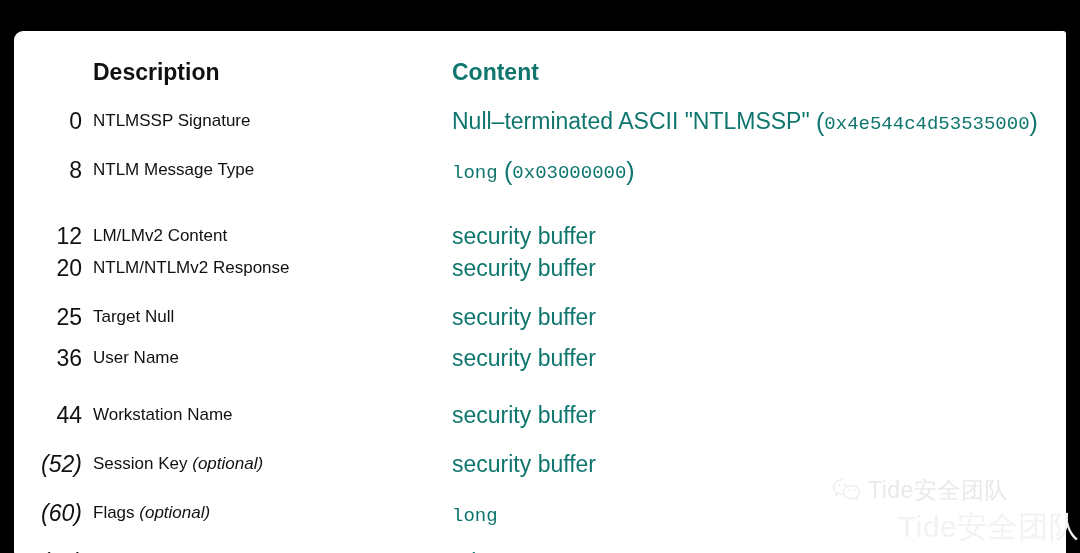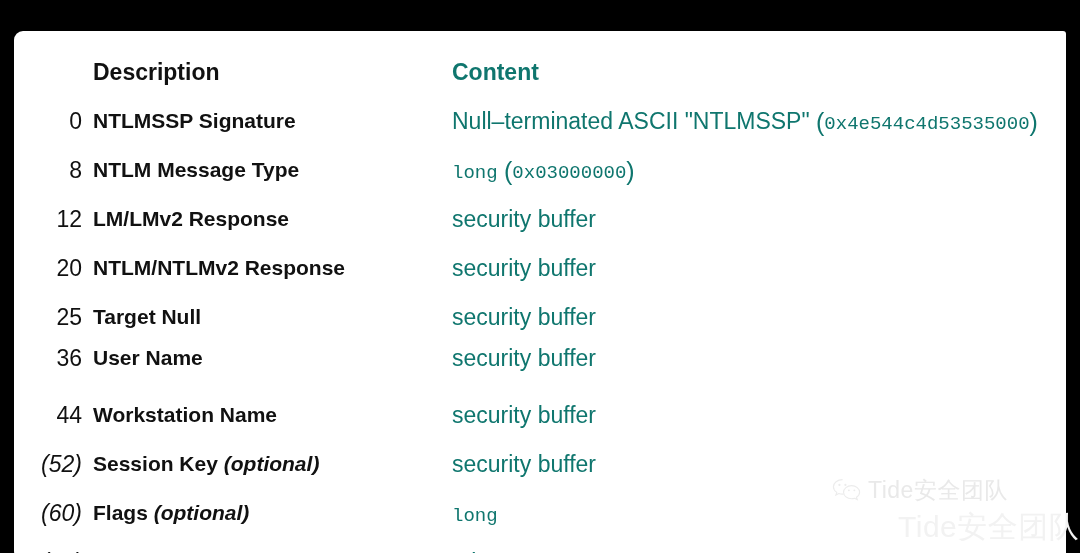--- a/index.html
+++ b/index.html
@@ -59,25 +59,24 @@
     color: #111111;
     white-space: nowrap;
   }
   .col-offset.optional {
     font-style: italic;
   }
   .col-desc {
     position: absolute;
     left: 79px;
     top: 0;
-    font-size: 21px;
+    font-size: 17px;
     line-height: 30px;
     color: #111111;
     white-space: nowrap;
-    font-weight: bold;
   }
   .col-content {
     position: absolute;
     left: 438px;
     top: 0;
     font-size: 23px;
     line-height: 30px;
     color: #0f766e;
     white-space: nowrap;
   }
@@ -155,23 +154,23 @@
       <div class="row" style="top: 75px;">
         <span class="col-offset">0</span>
         <span class="col-desc">NTLMSSP Signature</span>
         <span class="col-content"><span>Null–terminated ASCII "NTLMSSP"</span><span> </span><span class="paren">(</span><span class="mono">0x4e544c4d53535000</span><span class="paren">)</span></span>
       </div>
       <div class="row" style="top: 124px;">
         <span class="col-offset">8</span>
         <span class="col-desc">NTLM Message Type</span>
         <span class="col-content"><span class="mono">long</span><span> </span><span class="paren">(</span><span class="mono">0x03000000</span><span class="paren">)</span></span>
       </div>
-      <div class="row" style="top: 173px;">
+      <div class="row" style="top: 190px;">
         <span class="col-offset">12</span>
-        <span class="col-desc">LM/LMv2 Response</span>
+        <span class="col-desc">LM/LMv2 Content</span>
         <span class="col-content"><span>security buffer</span></span>
       </div>
       <div class="row" style="top: 222px;">
         <span class="col-offset">20</span>
         <span class="col-desc">NTLM/NTLMv2 Response</span>
         <span class="col-content"><span>security buffer</span></span>
       </div>
       <div class="row" style="top: 271px;">
         <span class="col-offset">25</span>
         <span class="col-desc">Target Null</span>

